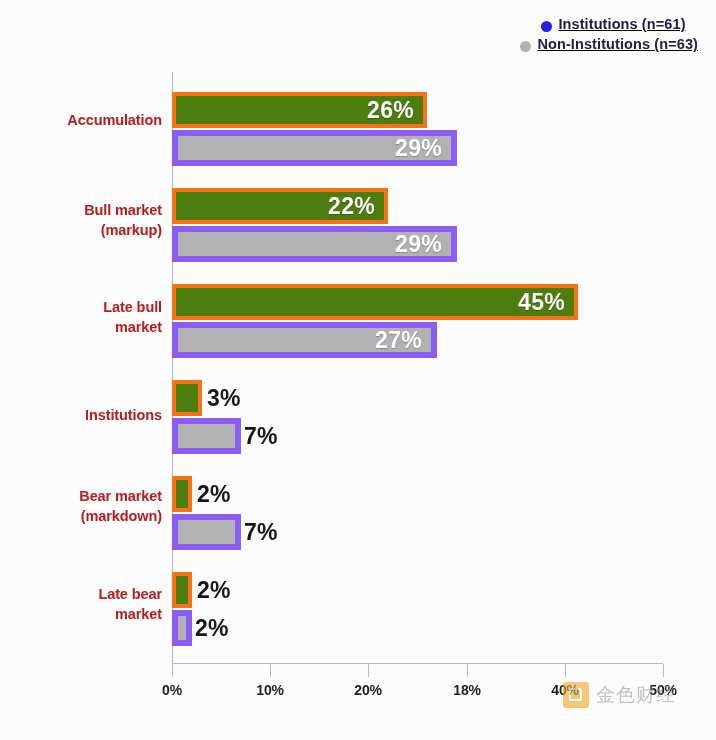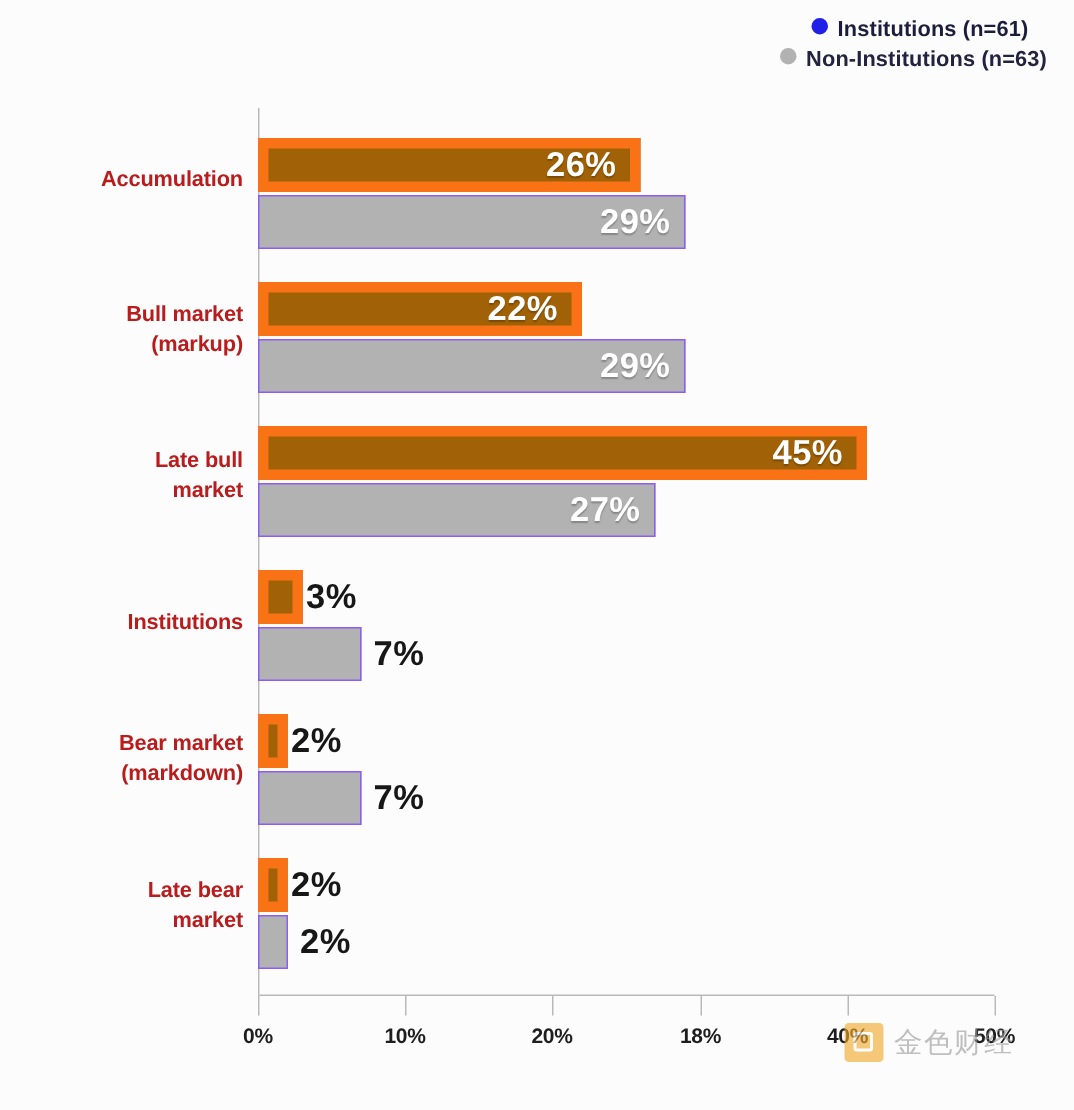--- a/index.html
+++ b/index.html
@@ -24,24 +24,25 @@
 
   
   .legend {
     position: absolute;
     right: 18px;
     top: 12px;
     text-align: left;
   }
   .legend-row {
     display: flex;
-    align-items: flex-start;
+    align-items: flex-end;
     justify-content: flex-start;
     height: 20px;
     white-space: nowrap;
+    text-decoration: underline;
   }
   .legend-row.row-b { margin-left: -21px; }
   .legend-dot {
     width: 11px;
     height: 11px;
     border-radius: 50%;
     margin-right: 6px;
     flex: none;
   }
   .legend-label {
@@ -100,26 +101,26 @@
     left: 0;
     height: 36px;
   }
   .bar {
     position: absolute;
     left: 0; top: 0;
     height: 36px;
     box-sizing: border-box;
   }
   .bar.inst {
-    background: #a16207;
-    border: 7px solid #f97316;
+    background: #4d7c0f;
+    border: 4px solid #f97316;
   }
   .bar.noninst {
     background: #b2b2b2;
-    border: 1px solid #8b5cf6;
+    border: 6px solid #8b5cf6;
   }
   .val {
     position: absolute;
     top: 50%;
     transform: translateY(-50%);
     font-size: 23px;
     font-weight: bold;
     letter-spacing: 0.3px;
     white-space: nowrap;
   }

